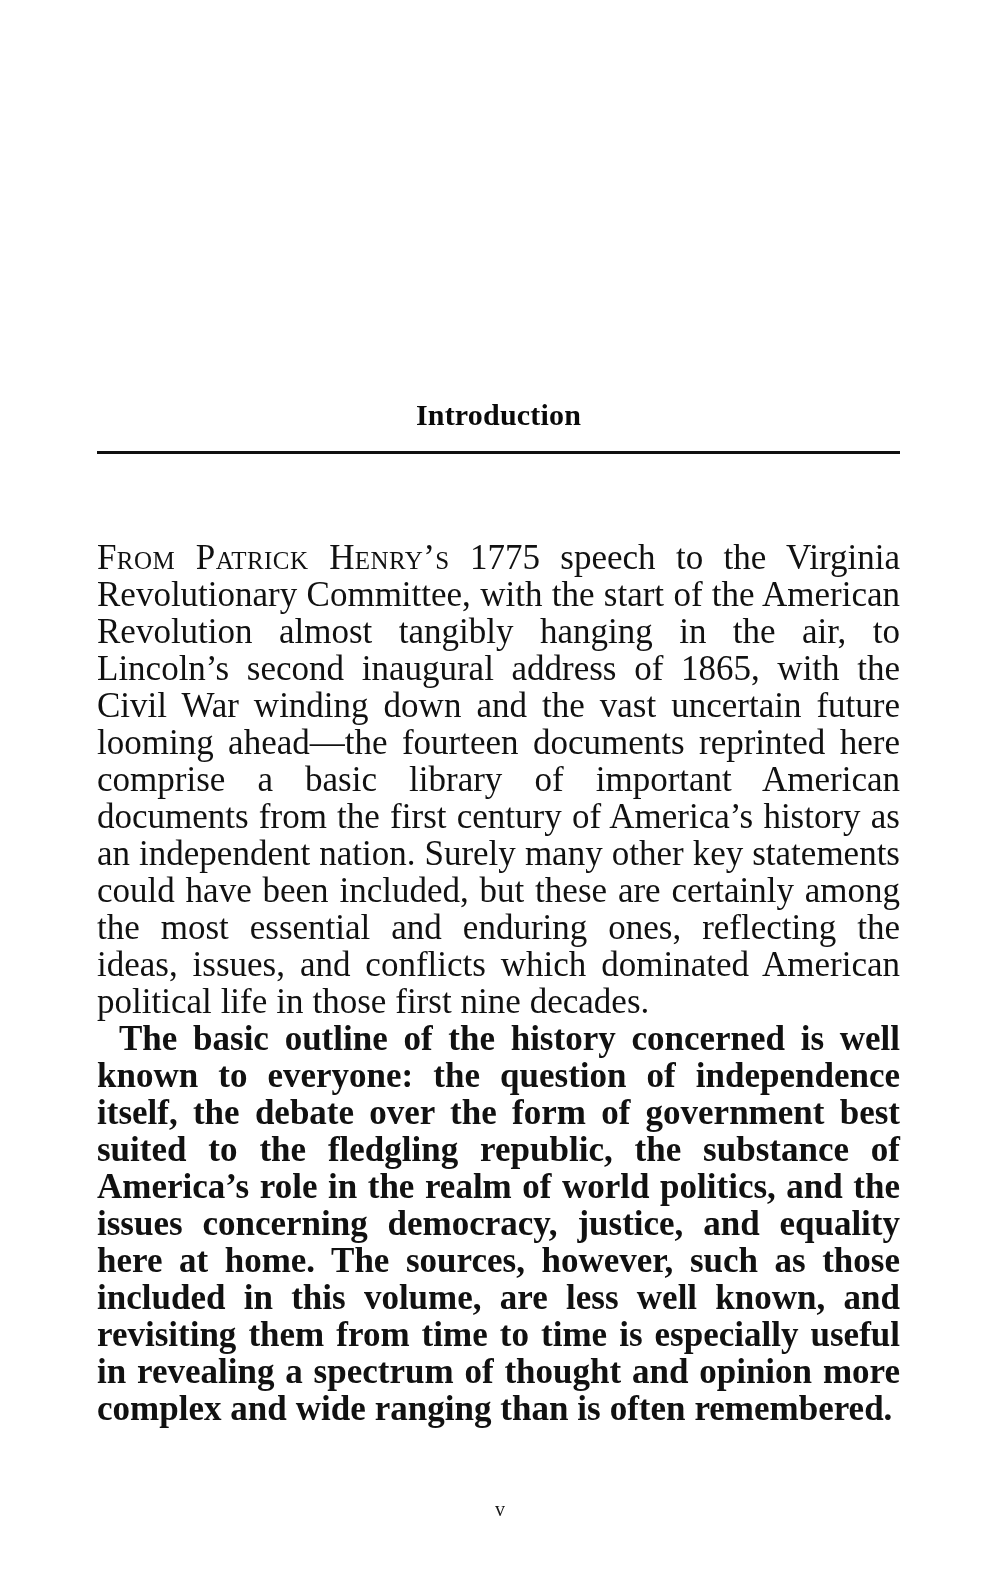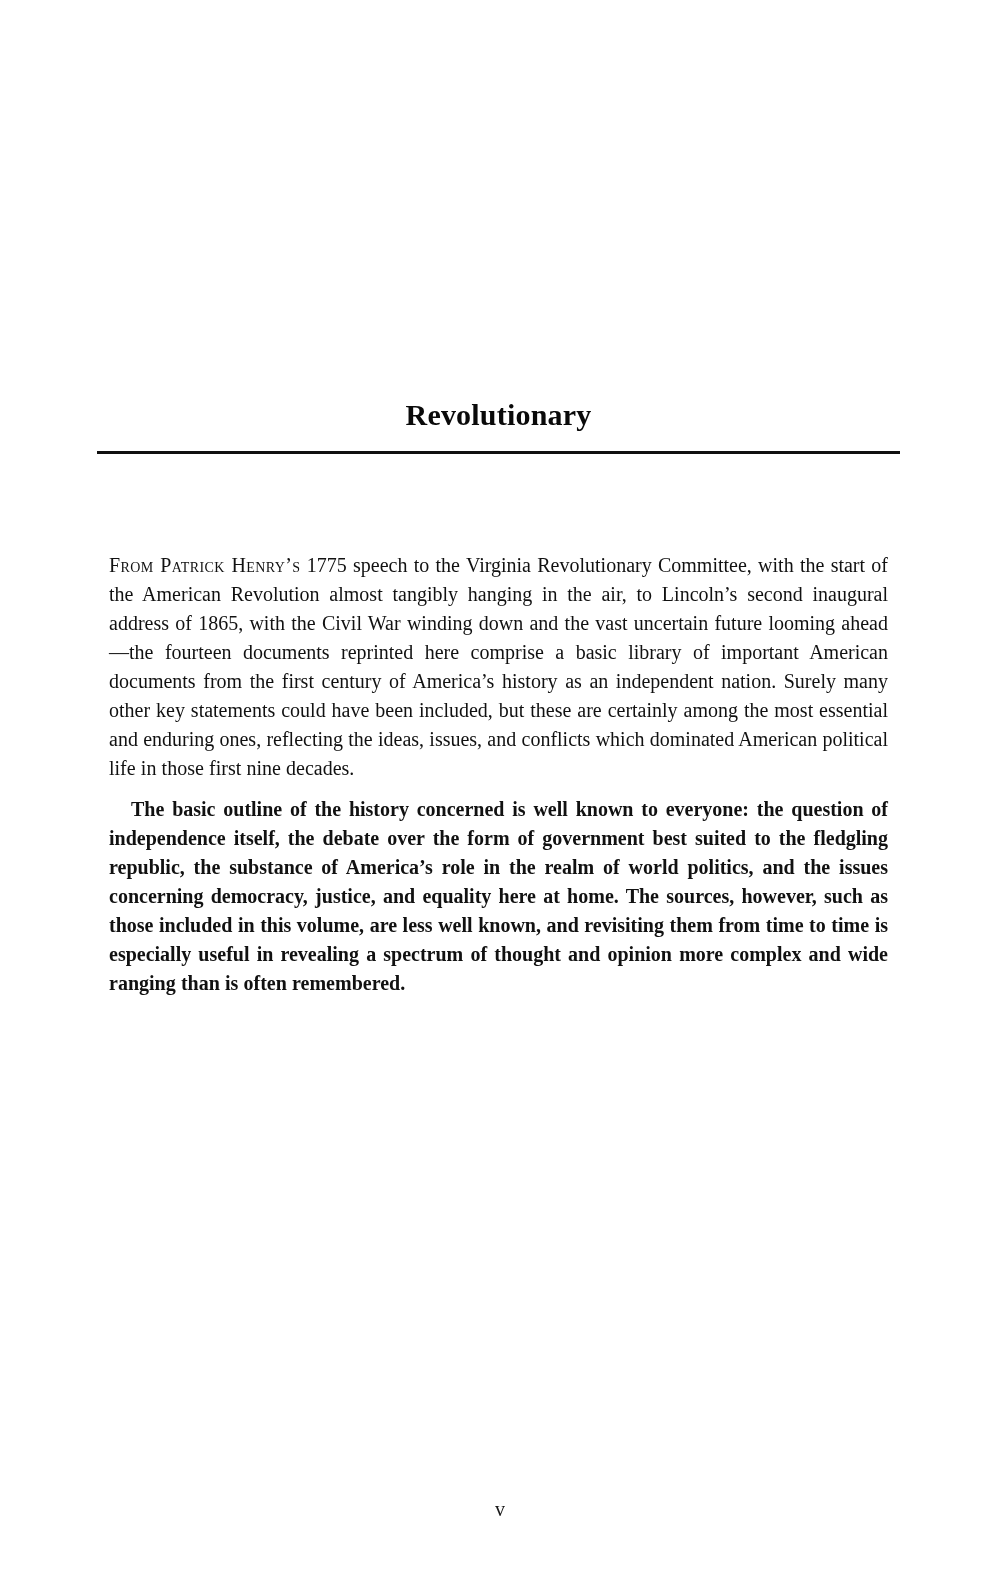--- a/index.html
+++ b/index.html
@@ -51,23 +51,23 @@
   }
 
   
   .body-column {
     position: absolute;
     left: 97px;
     top: 539px;
     width: 803px;
   }
   .para {
-    margin: 12px;
-    font-size: 20px;
-    line-height: 29px;
+    margin: 0;
+    font-size: 35px;
+    line-height: 37px;
     text-align: justify;
     text-justify: inter-word;
     color: #111111;
     -webkit-hyphens: none;
     hyphens: none;
     word-spacing: 0.2px;
   }
   .para + .para {
     text-indent: 22px;
     font-weight: bold;
@@ -91,21 +91,21 @@
     line-height: 24px;
     color: #1a1a1a;
   }
 </style>
 </head>
 <body>
 
 <div class="page">
 
   <div class="chapter-head">
-    <div class="chapter-title">Revolutionary</div>
+    <div class="chapter-title">Introduction</div>
   </div>
 
   <div class="head-rule"></div>
 
   <div class="body-column">
 
     <p class="para opening"><span class="smallcaps">From Patrick Henry’s</span><span> 1775 speech to the Virginia Revolutionary Committee, with the start of the American Revolution almost tangibly hanging in the air, to Lincoln’s second inaugural address of 1865, with the Civil War winding down and the vast uncertain future looming ahead—the fourteen documents reprinted here comprise a basic library of important American documents from the first century of America’s history as an independent nation. Surely many other key statements could have been included, but these are certainly among the most essential and enduring ones, reflecting the ideas, issues, and conflicts which dominated American political life in those first nine decades.</span></p>
 
     <p class="para">The basic outline of the history concerned is well known to everyone: the question of independence itself, the debate over the form of government best suited to the fledgling republic, the substance of America’s role in the realm of world politics, and the issues concerning democracy, justice, and equality here at home. The sources, however, such as those included in this volume, are less well known, and revisiting them from time to time is especially useful in revealing a spectrum of thought and opinion more complex and wide ranging than is often remembered.</p>
 

